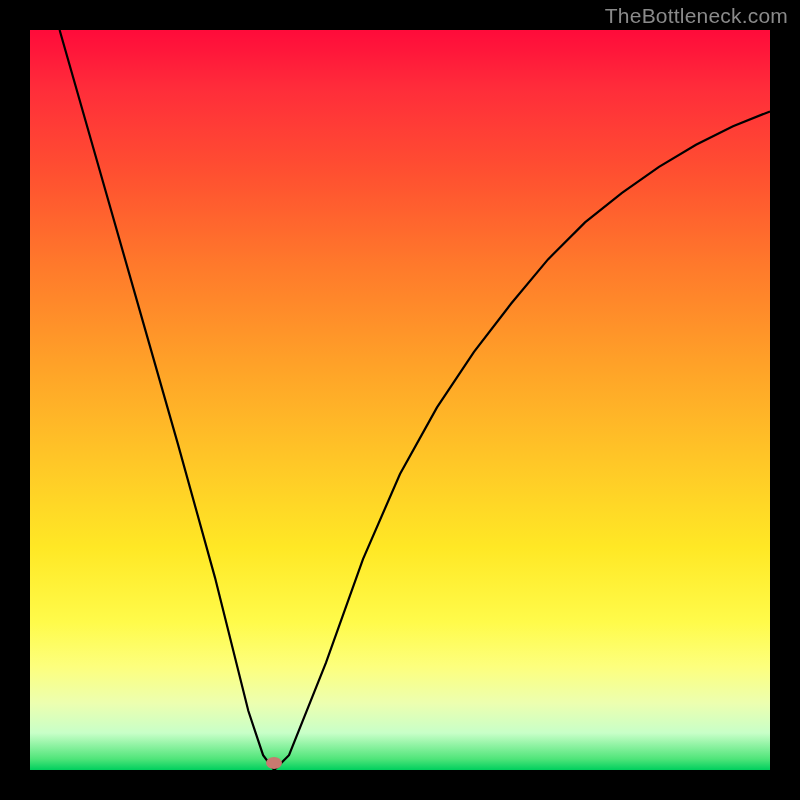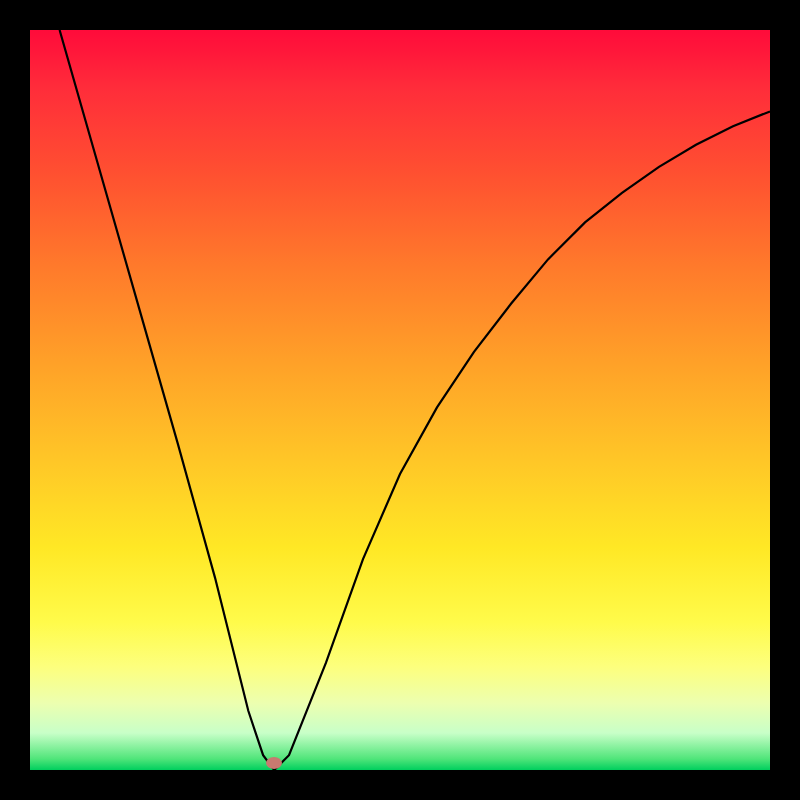--- a/index.html
+++ b/index.html
@@ -75,14 +75,15 @@
   <div class="plot-area">
 
     <svg class="svg-overlay" viewBox="0 0 740 740" preserveAspectRatio="none">
       <path id="curve-path" d="M 29.6 0.0 L 66.6 129.5 L 111.0 284.9 L 148.0 414.4 L 185.0 547.6 L 218.3 680.8 L 233.1 725.2 L 244.2 740.0 L 259.0 725.2 L 296.0 632.7 L 333.0 529.1 L 370.0 444.0 L 407.0 377.4 L 444.0 321.9 L 481.0 273.8 L 518.0 229.4 L 555.0 192.4 L 592.0 162.8 L 629.0 136.9 L 666.0 114.7 L 703.0 96.2 L 740.0 81.4" stroke="#000" stroke-width="2.2" fill="none"></path>
     </svg>
 
     <div id="marker" class="marker-dot" style="left: 244.2px; top: 732.6px;"></div>
 
   </div>
 
+  <div class="watermark">TheBottleneck.com</div>
 
 </div>
 
 </body></html>

